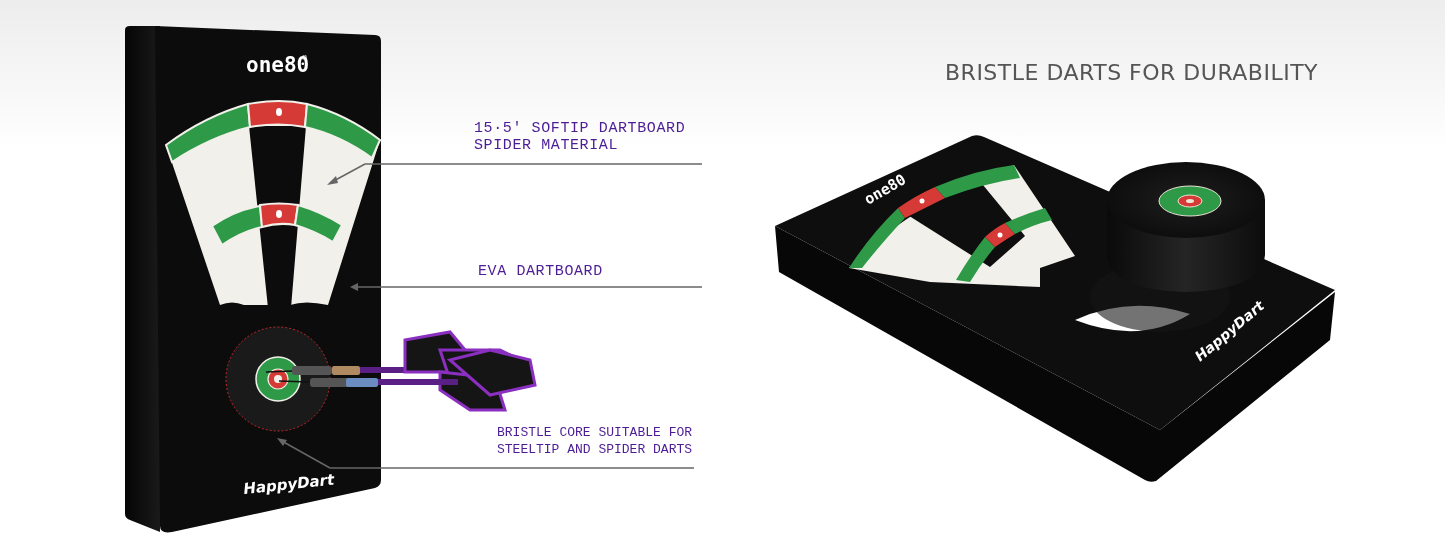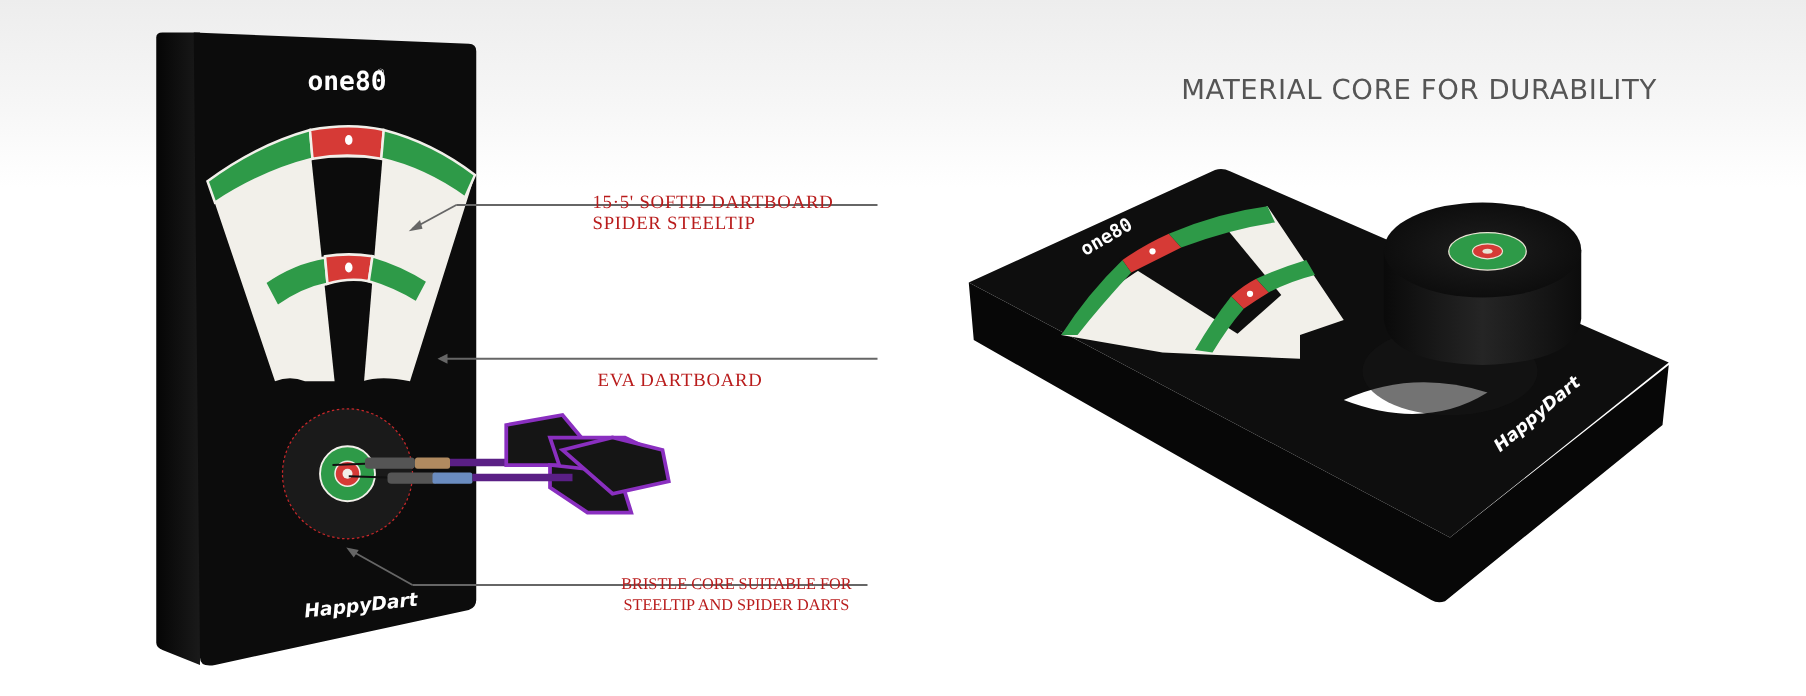--- a/index.html
+++ b/index.html
@@ -5,26 +5,25 @@
   * { margin: 0; padding: 0; box-sizing: border-box; }
   html, body { width: 1445px; height: 557px; overflow: hidden; }
   body {
     position: relative;
     background: linear-gradient(to bottom, #ededed 0px, #f6f6f6 80px, #ffffff 150px, #ffffff 557px);
     font-family: "DejaVu Sans", sans-serif;
   }
   .stage { position: absolute; left: 0; top: 0; width: 1169px; height: 557px; }
   .label {
     position: absolute;
-    color: #b91c1c;
+    color: #4c1d95;
     letter-spacing: 0.6px;
-    font-family: Liberation Serif, serif;
+    font-family: Liberation Mono, monospace;
     line-height: 1.15;
     white-space: nowrap;
-    margin-top: 34px;
   }
   .label.l1 { left: 474px; top: 120px; font-size: 15px; font-weight: normal; }
   .label.l2 { left: 478px; top: 263px; font-size: 15px; }
   .label.l3 { left: 497px; top: 425px; font-size: 13px; letter-spacing: 0; line-height: 1.3; text-align: center; }
   .title {
     position: absolute;
     left: 945px; top: 60px;
     font-size: 22px;
     color: #555;
     font-family: "DejaVu Sans", sans-serif;
@@ -158,27 +157,27 @@
     </g>
 
     <g transform="translate(1200 362) rotate(-40)">
       <text x="0" y="0" font-family="DejaVu Sans, sans-serif" font-size="14" font-style="italic" font-weight="bold" fill="#ffffff">HappyDart</text>
     </g>
   </g>
 </svg>
 
 <div class="label l1">
   <div>15·5' SOFTIP DARTBOARD</div>
-  <div>SPIDER STEELTIP</div>
+  <div>SPIDER MATERIAL</div>
 </div>
 
 <div class="label l2">
   <div>EVA DARTBOARD</div>
 </div>
 
 <div class="label l3">
   <div>BRISTLE CORE SUITABLE FOR</div>
   <div>STEELTIP AND SPIDER DARTS</div>
 </div>
 
-<div class="title">MATERIAL CORE FOR DURABILITY</div>
+<div class="title">BRISTLE DARTS FOR DURABILITY</div>
 
 </div>
 
 </body></html>

